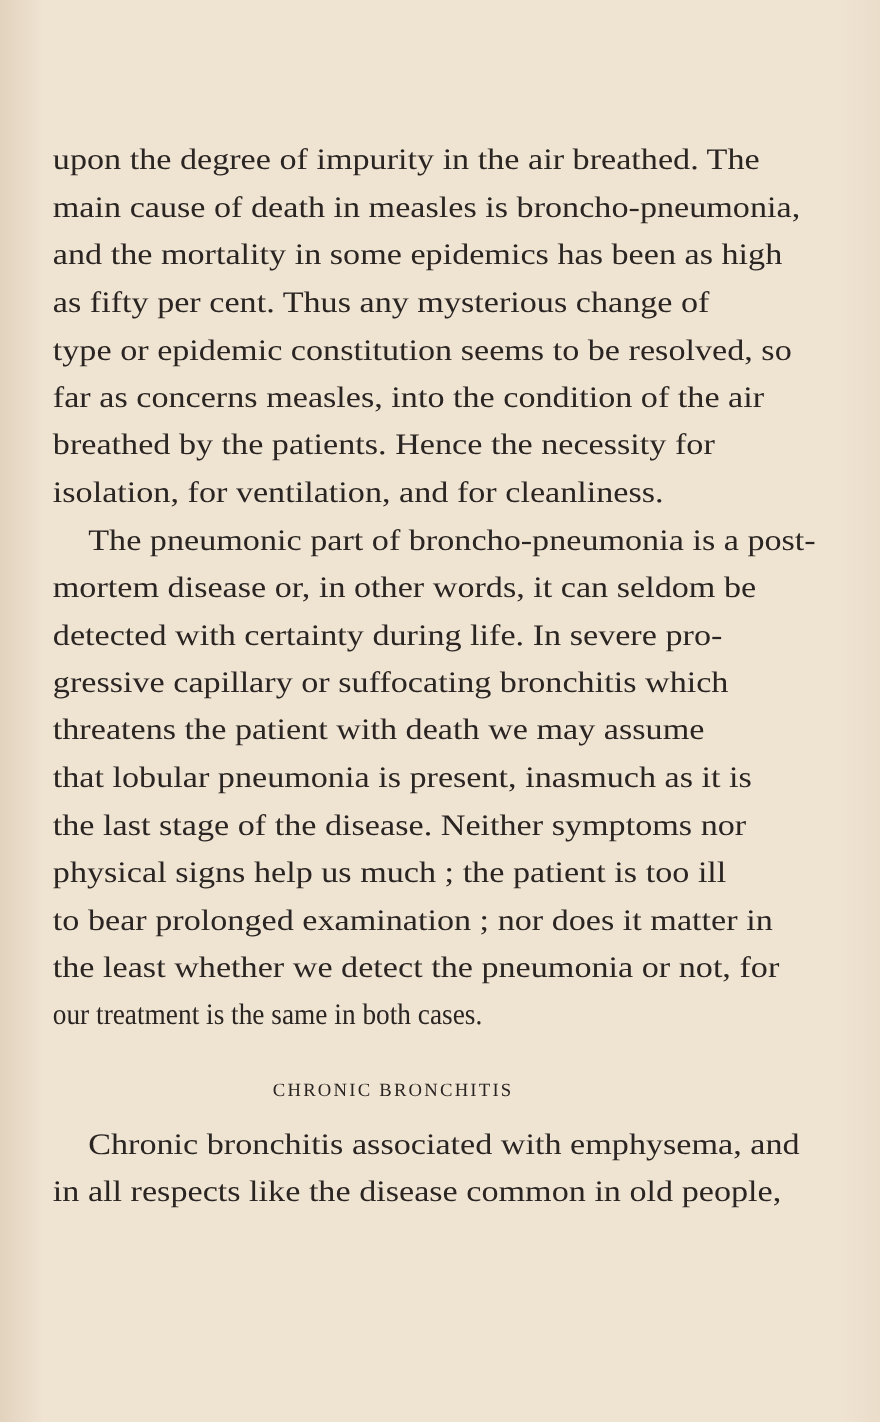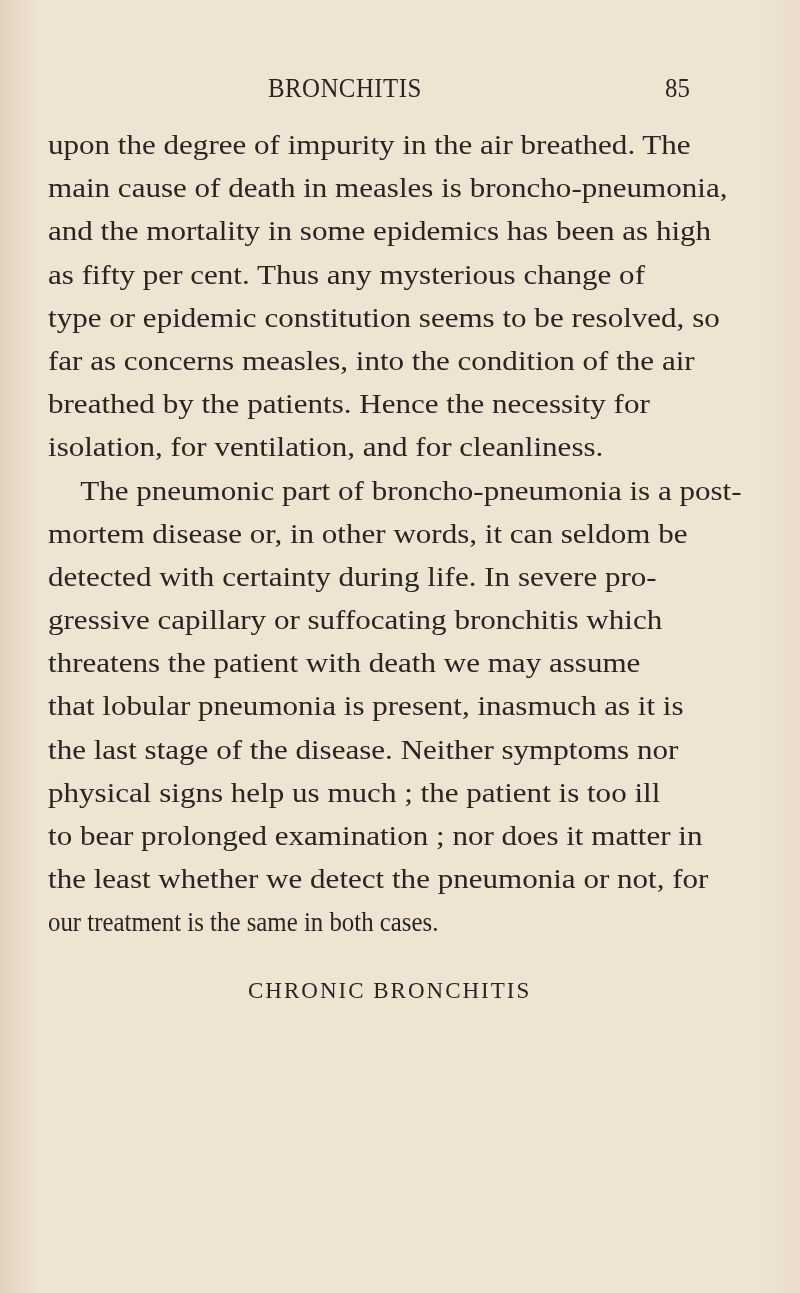--- a/index.html
+++ b/index.html
@@ -58,35 +58,31 @@
       height: 43.2px;
       font-size: 27px;
       line-height: 43.2px;
       white-space: nowrap;
       transform-origin: left center;
     }
     .indent { padding-left: 28px; }
     .section-heading {
       height: 56px;
       line-height: 56px;
-      font-size: 23px;
+      font-size: 17px;
       letter-spacing: 2px;
       padding-left: 200px;
       margin-top: 18px;
     }
   </style>
 </head>
 <body>
 
 <div class="page">
 
-  <div class="running-head">
-    <span class="running-title">BRONCHITIS</span>
-    <span class="page-number">85</span>
-  </div>
 
   <div class="body-text">
 
     <div>
       <div class="line" style="display: block; transform: scaleX(1.15);">upon the degree of impurity in the air breathed.  The</div>
       <div class="line" style="display: block; transform: scaleX(1.15);">main cause of death in measles is broncho-pneumonia,</div>
       <div class="line" style="display: block; transform: scaleX(1.15);">and the mortality in some epidemics has been as high</div>
       <div class="line" style="display: block; transform: scaleX(1.15);">as fifty per cent.  Thus any mysterious change of</div>
       <div class="line" style="display: block; transform: scaleX(1.15);">type or epidemic constitution seems to be resolved, so</div>
       <div class="line" style="display: block; transform: scaleX(1.15);">far as concerns measles, into the condition of the air</div>
@@ -103,15 +99,19 @@
       <div class="line" style="display: block; transform: scaleX(1.15);">that lobular pneumonia is present, inasmuch as it is</div>
       <div class="line" style="display: block; transform: scaleX(1.15);">the last stage of the disease.  Neither symptoms nor</div>
       <div class="line" style="display: block; transform: scaleX(1.15);">physical signs help us much ; the patient is too ill</div>
       <div class="line" style="display: block; transform: scaleX(1.15);">to bear prolonged examination ; nor does it matter in</div>
       <div class="line" style="display: block; transform: scaleX(1.15);">the least whether we detect the pneumonia or not, for</div>
       <div class="line" style="display: block; transform: scaleX(0.92);">our treatment is the same in both cases.</div>
     </div>
 
     <div class="section-heading">CHRONIC BRONCHITIS</div>
 
+    <div>
+      <div class="line indent" style="display: block; transform: scaleX(1.15);">Chronic bronchitis associated with emphysema, and</div>
+      <div class="line" style="display: block; transform: scaleX(1.15);">in all respects like the disease common in old people,</div>
+    </div>
 
   </div>
 </div>
 
 </body></html>

